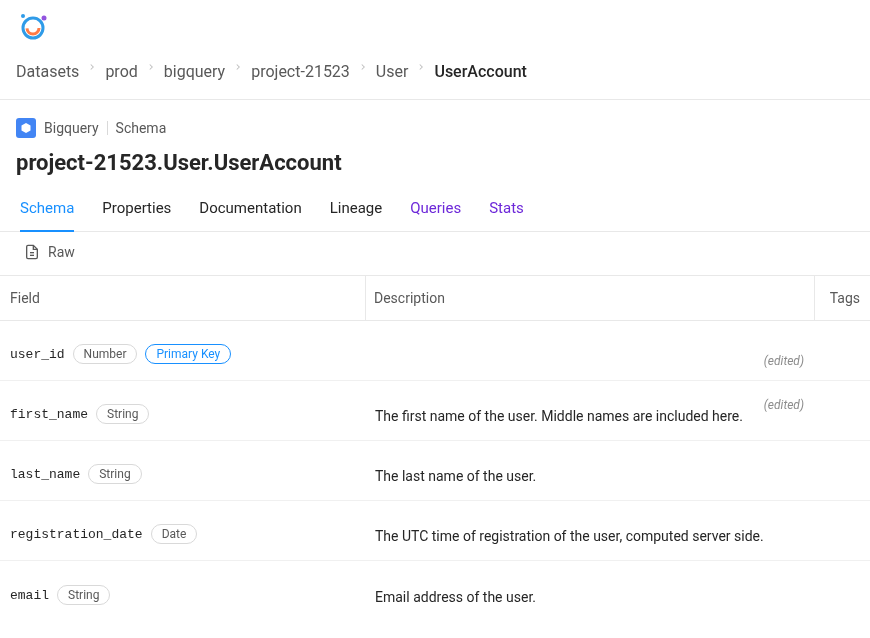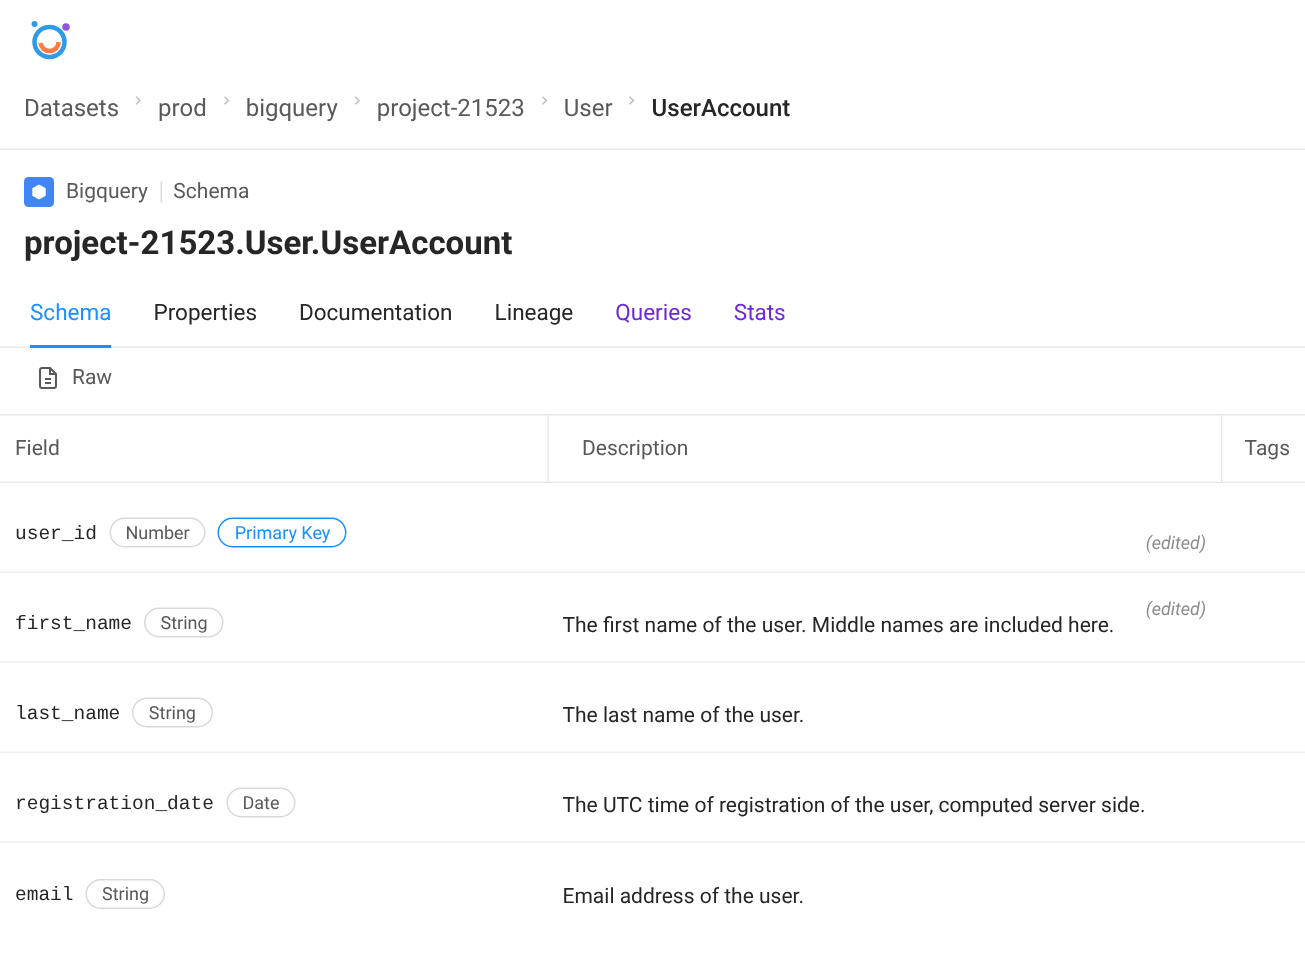--- a/index.html
+++ b/index.html
@@ -113,21 +113,21 @@
     width: 100%;
   }
   .schema-head {
     display: flex;
     border-top: 1px solid #e8e8e8;
     border-bottom: 1px solid #e8e8e8;
     font-size: 14px;
     color: #595959;
   }
   .col-field { flex: 0 0 365px; padding: 14px 10px; }
-  .col-desc  { flex: 1 1 auto;  padding: 14px 22px; border-left: 1px solid #e8e8e8; }
+  .col-desc  { flex: 1 1 auto;  padding: 14px 8px; border-left: 1px solid #e8e8e8; }
   .col-tags  { flex: 0 0 56px;  padding: 14px 10px; text-align: right; border-left: 1px solid #e8e8e8; }
   .schema-row {
     display: flex;
     border-bottom: 1px solid #f0f0f0;
     align-items: flex-end;
     min-height: 60px;
   }
   .cell-field {
     flex: 0 0 365px;
     padding: 16px 10px;

